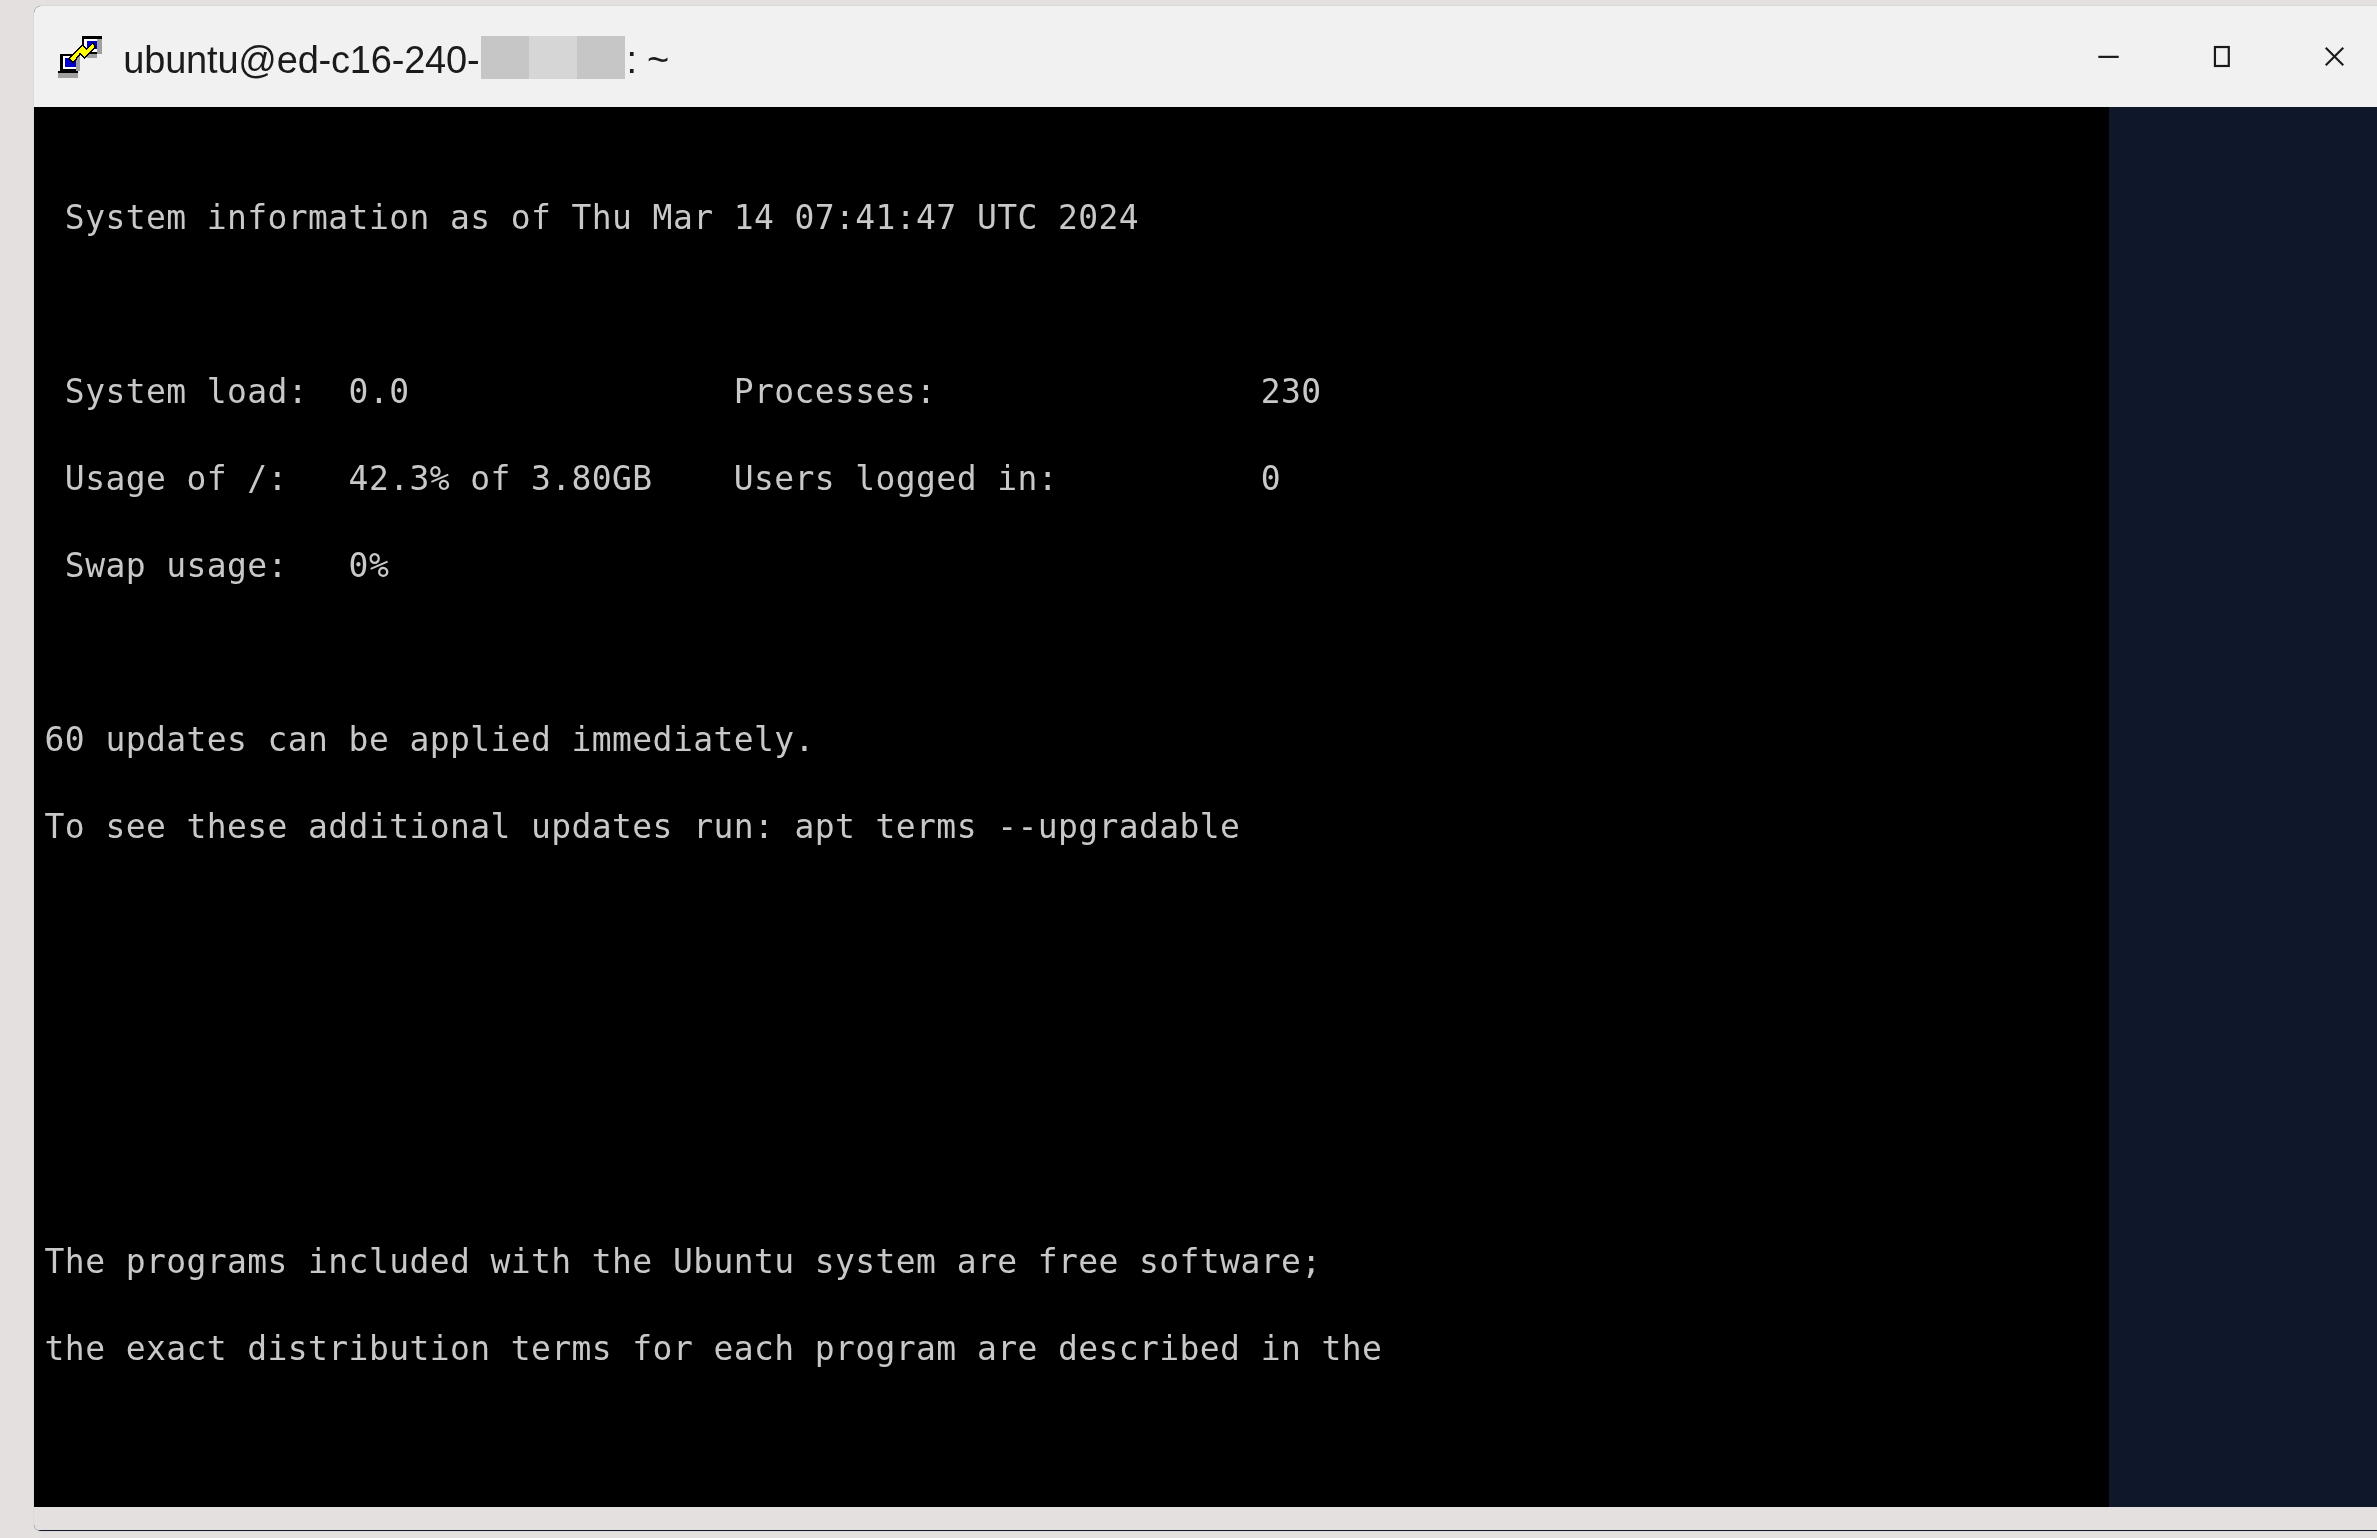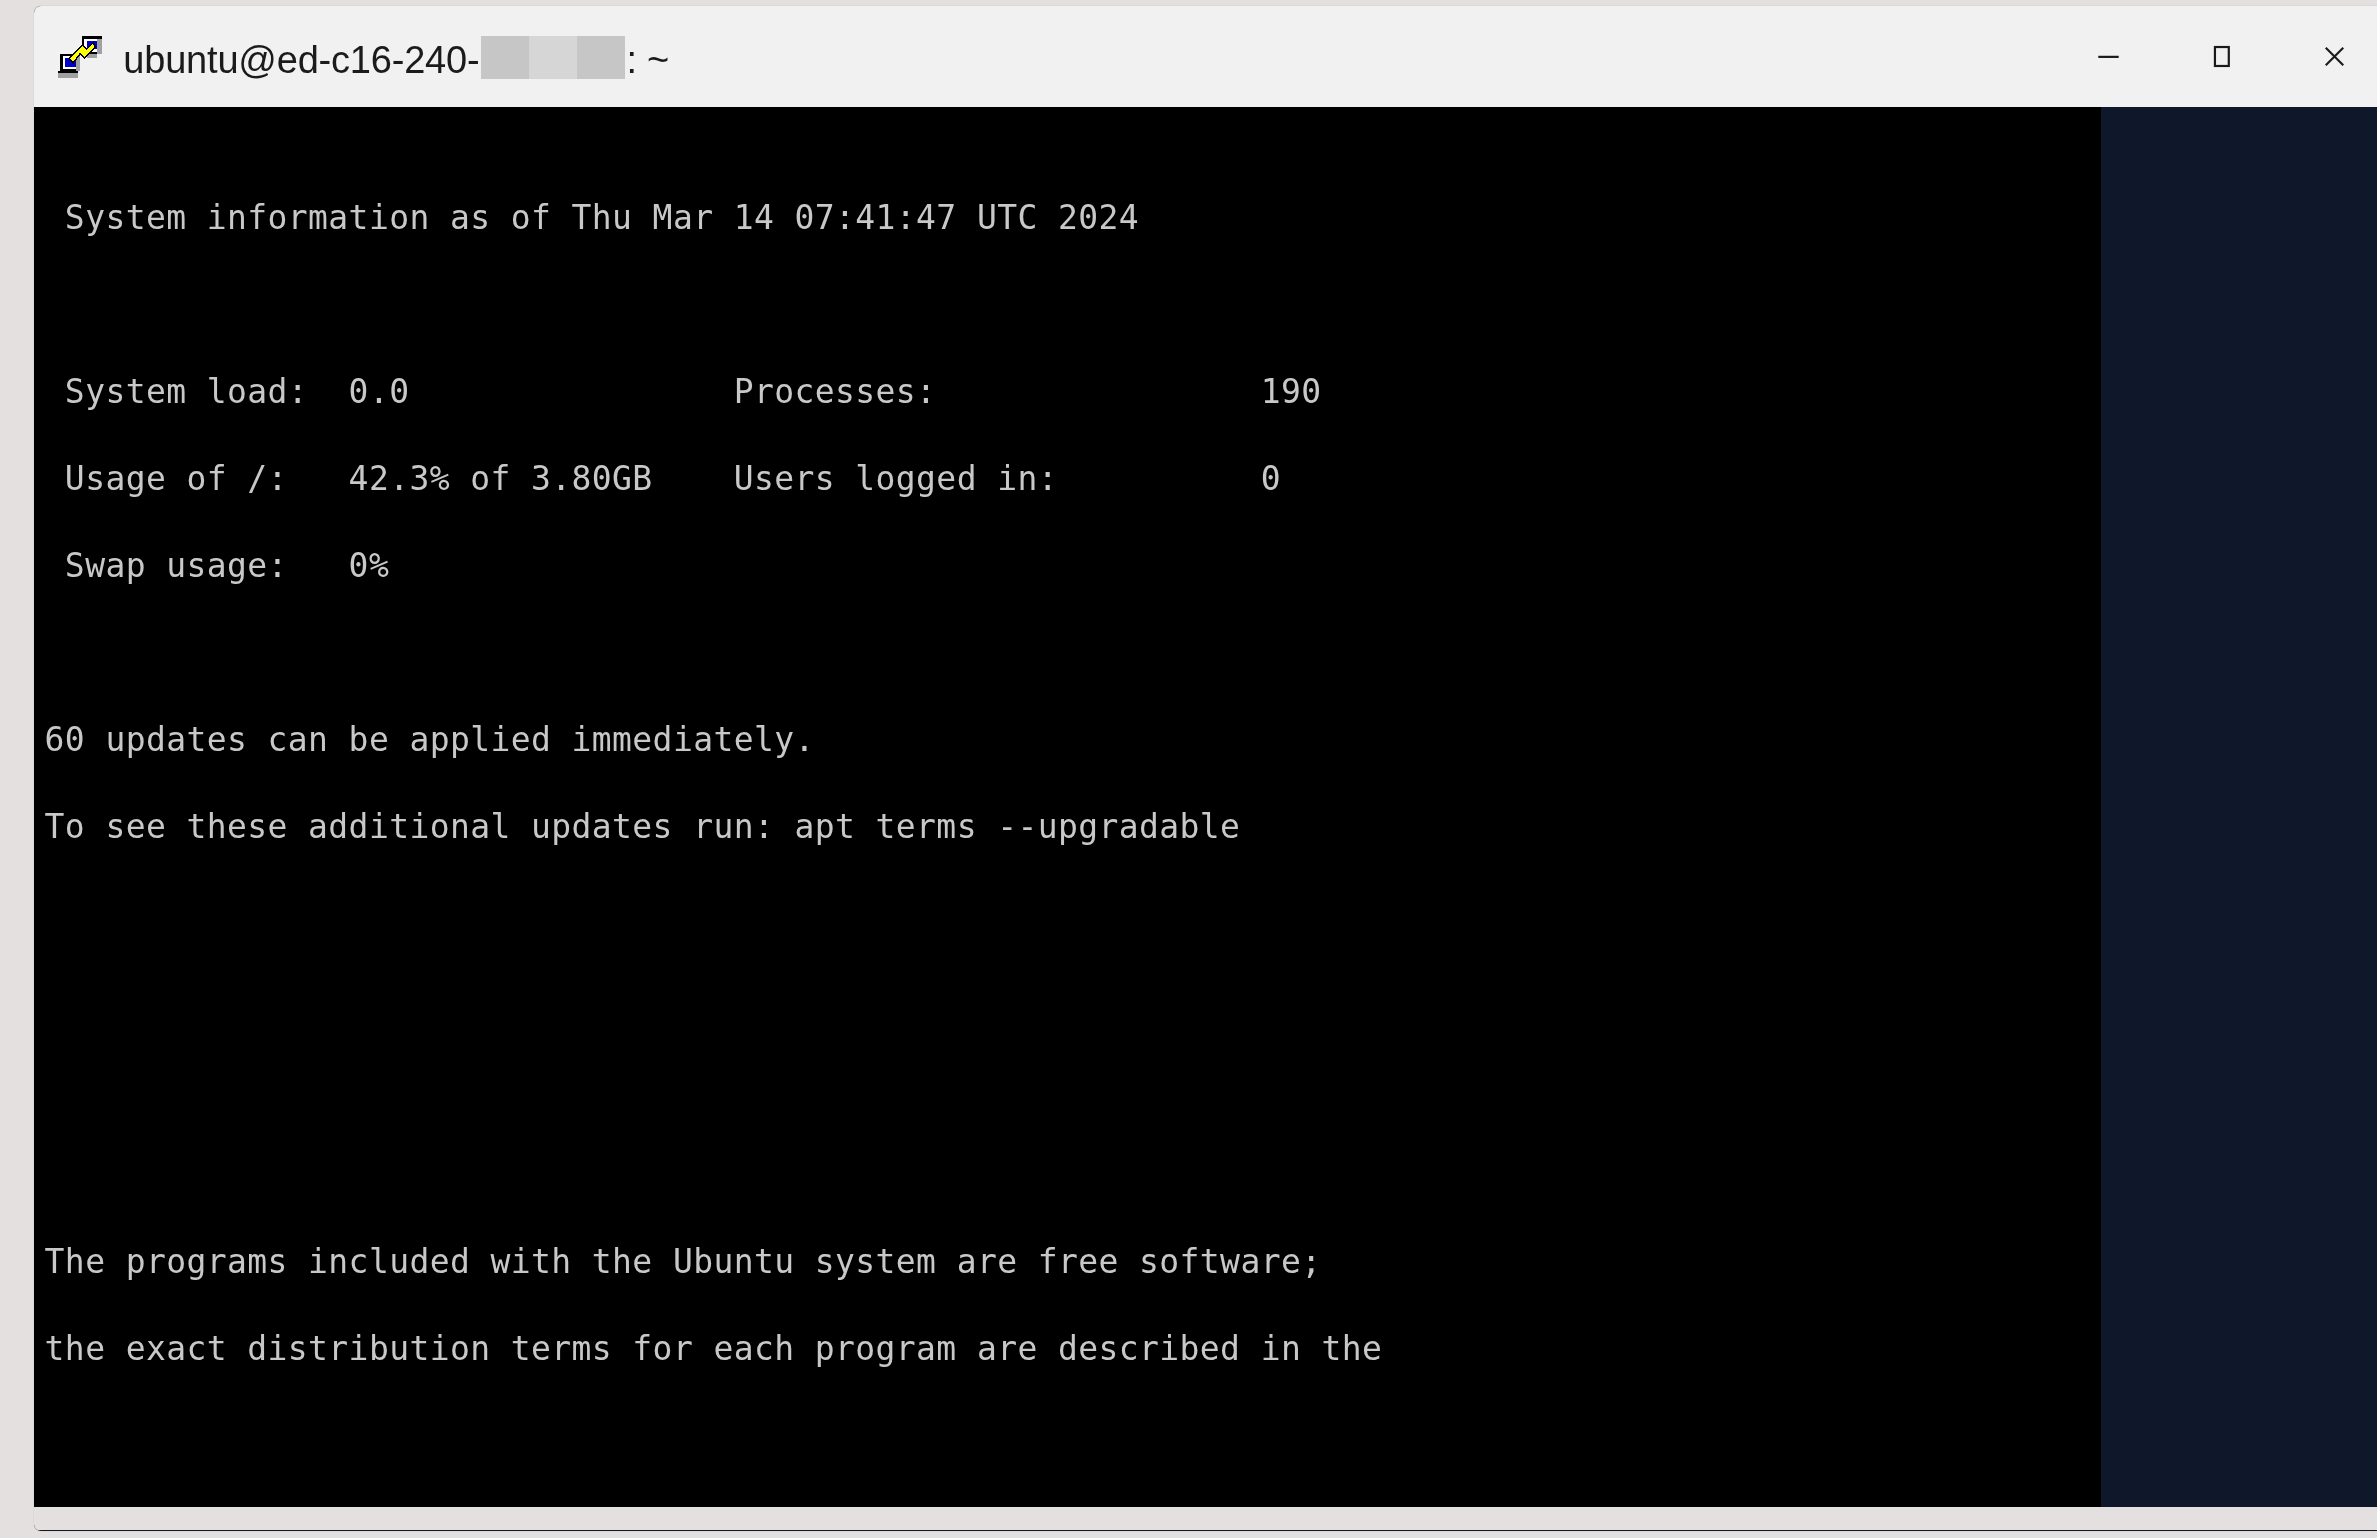--- a/index.html
+++ b/index.html
@@ -105,20 +105,21 @@
 
   
   #terminal {
     position: absolute;
     left: 0;
     top: 101px;
     width: 2067px;
     height: 1400px;
     background: #000000;
     overflow: hidden;
+    padding-left: 8px;
   }
 
   #term-screen {
     position: absolute;
     left: 0;
     top: 0;
     padding: 8.8px 0 0 10.3px;
     font-family: "DejaVu Sans Mono", "Liberation Mono", monospace;
     font-size: 33px;
     line-height: 29px;
@@ -207,21 +208,21 @@
         </span>
       </button>
     </div>
   </div>
 
   <div id="terminal">
     <div id="term-screen">
 
       <span class="tline"> System information as of Thu Mar 14 07:41:47 UTC 2024</span>
       <span class="tline"></span>
-      <span class="tline"> System load:  0.0                Processes:                190</span>
+      <span class="tline"> System load:  0.0                Processes:                230</span>
       <span class="tline"> Usage of /:   42.3% of 3.80GB    Users logged in:          0</span>
       <span class="tline"> Swap usage:   0%</span>
       <span class="tline"></span>
       <span class="tline">60 updates can be applied immediately.</span>
       <span class="tline">To see these additional updates run: apt terms --upgradable</span>
       <span class="tline"></span>
       <span class="tline"></span>
       <span class="tline"></span>
       <span class="tline"></span>
       <span class="tline">The programs included with the Ubuntu system are free software;</span>

